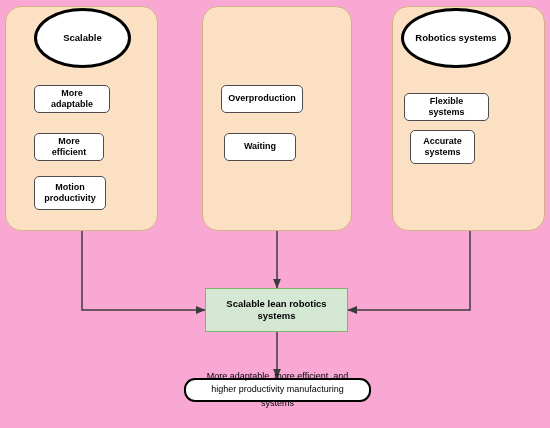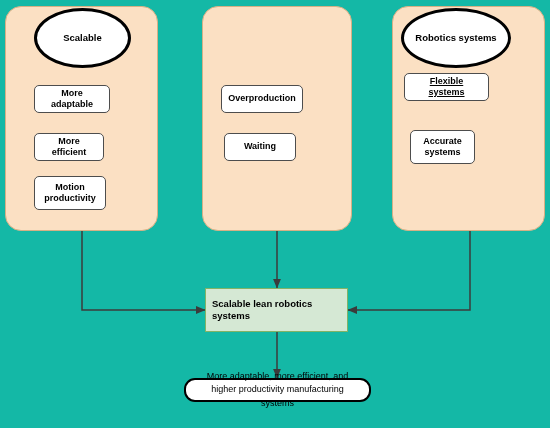--- a/index.html
+++ b/index.html
@@ -7,21 +7,21 @@
     padding: 0;
     background: #ffffff;
   }
   body {
     font-family: "Liberation Sans", sans-serif;
   }
   #canvas {
     position: relative;
     width: 550px;
     height: 428px;
-    background: #14b8a6;
+    background: #f9a8d4;
     overflow: hidden;
   }
   #edges {
     position: absolute;
     left: 0;
     top: 0;
     width: 550px;
     height: 428px;
     pointer-events: none;
   }
@@ -66,21 +66,21 @@
     padding: 0 9px;
   }
   .green-node {
     position: absolute;
     background: #d5e8d4;
     border: 1.2px solid #82b366;
     box-sizing: border-box;
     display: flex;
     align-items: center;
     justify-content: center;
-    text-align: left;
+    text-align: center;
     font-size: 9.5px;
     font-weight: bold;
     color: #000000;
     line-height: 1.3;
     z-index: 3;
     padding: 0 6px;
   }
   .outcome-node {
     position: absolute;
     background: #ffffff;
@@ -164,21 +164,21 @@
 
   <div class="node" style="left:221px; top:85px; width:82px; height:28px;">Overproduction</div>
 
   <div class="node" style="left:224px; top:133px; width:72px; height:28px;">Waiting</div>
 
 
   <div class="panel" style="left:392px; top:6px; width:153px; height:225px;"></div>
 
   <div class="ellipse" style="left:401px; top:8px; width:110px; height:60px;">Robotics systems</div>
 
-  <div class="node" style="left:404px; top:73px; width:85px; height:28px;text-decoration:underline;">Flexible systems</div>
+  <div class="node" style="left:404px; top:93px; width:85px; height:28px;">Flexible systems</div>
 
   <div class="node" style="left:410px; top:130px; width:65px; height:34px;">Accurate systems</div>
 
 
   <div class="green-node" style="left:205px; top:288px; width:143px; height:44px;">Scalable lean robotics systems</div>
 
   <div class="outcome-node" style="left:184px; top:378px; width:187px; height:24px;">More adaptable, more efficient, and higher productivity manufacturing systems</div>
 
 </div>
 

